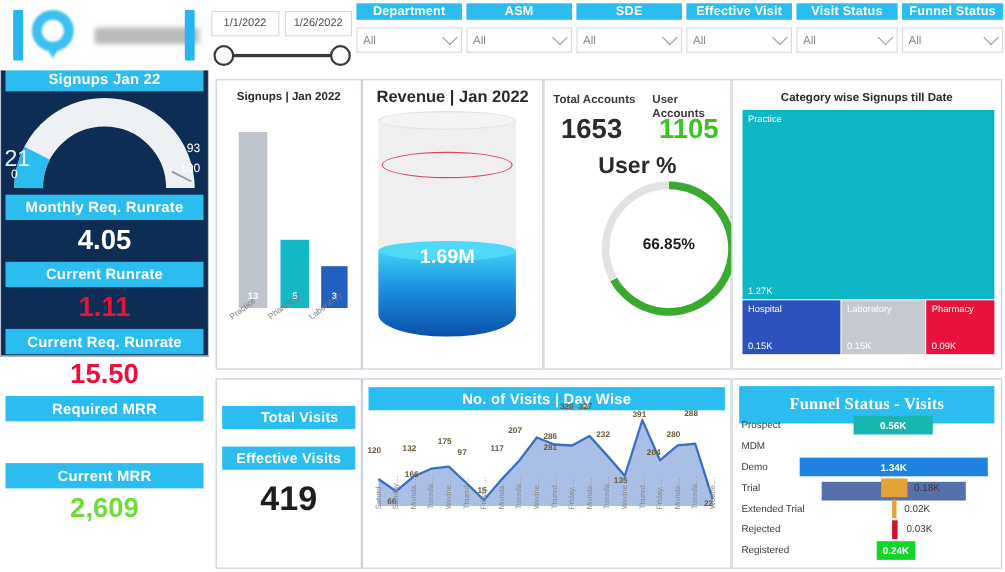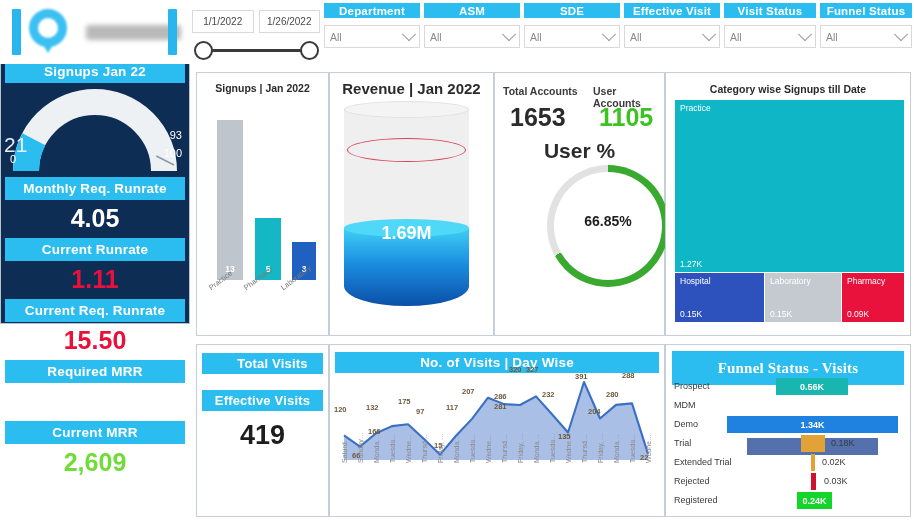--- a/index.html
+++ b/index.html
@@ -285,23 +285,23 @@
         <span class="v">0.15K</span>
       </div>
       <div class="tm" style="left:167px;top:173px;width:62px;height:49px;background:#e8123c;">
         <span class="n">Pharmacy</span>
         <span class="v">0.09K</span>
       </div>
     </div>
   </div>
 
   <div class="panel" style="left:196px;top:344px;width:133px;height:173px;">
-    <div class="hdr-blue" style="height:21px;margin:8px 5px 0;font-size:13px;padding-left:20px;">Total Visits</div>
+    <div class="hdr-blue" style="height:21px;margin:24px 5px 0;font-size:13px;padding-left:20px;">Total Visits</div>
     <div class="hdr-blue" style="height:21px;margin:16px 5px 0;font-size:13px;">Effective Visits</div>
-    <div style="text-align:center;font-size:27px;font-weight:bold;color:#1d1d1d;margin-top:9px;">419</div>
+    <div style="text-align:center;font-size:31px;font-weight:bold;color:#1d1d1d;margin-top:9px;">419</div>
   </div>
 
   <div class="panel" style="left:329px;top:344px;width:336px;height:173px;">
     <div class="hdr-blue" style="height:21px;margin:7px 5px 0;font-size:13.5px;">No. of Visits | Day Wise</div>
 
     <svg style="position:absolute;left:6px;top:33px;" width="324" height="82" viewBox="0 0 324 82">
       <polygon fill="#9bb4e0" fill-opacity="0.85" points="8,57.4 24,68.6 40,55.2 56,48.1 72,46.2 88,61.1 104,76.6 120,57.8 136,40.9 152,19.7 168,26.1 184,27.0 200,18.4 216,36.2 232,54.5 248,4.0 264,40.5 280,26.9 296,25.4 312,75.9 312,82 8,82"></polygon>
       <polyline fill="none" stroke="#3b6fc4" stroke-width="2.1" stroke-linejoin="round" points="8,57.4 24,68.6 40,55.2 56,48.1 72,46.2 88,61.1 104,76.6 120,57.8 136,40.9 152,19.7 168,26.1 184,27.0 200,18.4 216,36.2 232,54.5 248,4.0 264,40.5 280,26.9 296,25.4 312,75.9"></polyline>
     </svg>
 

